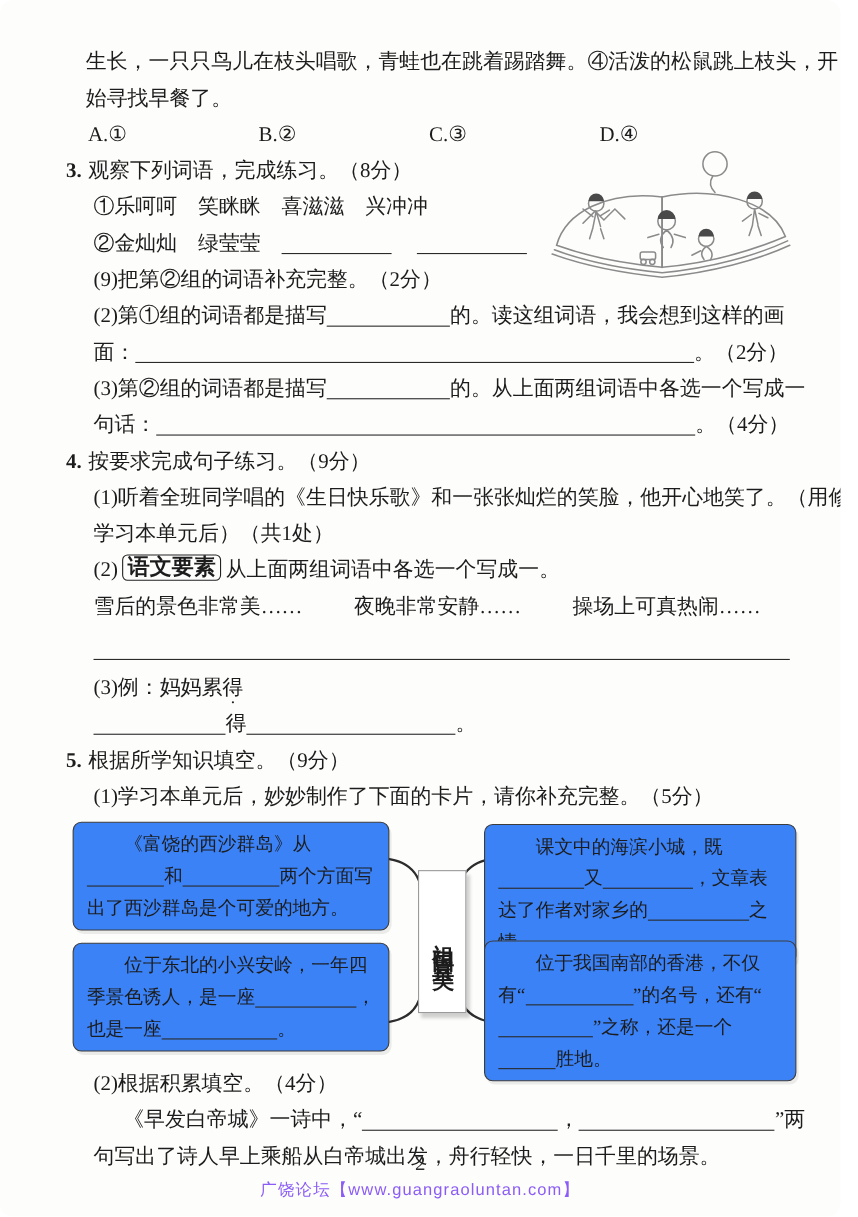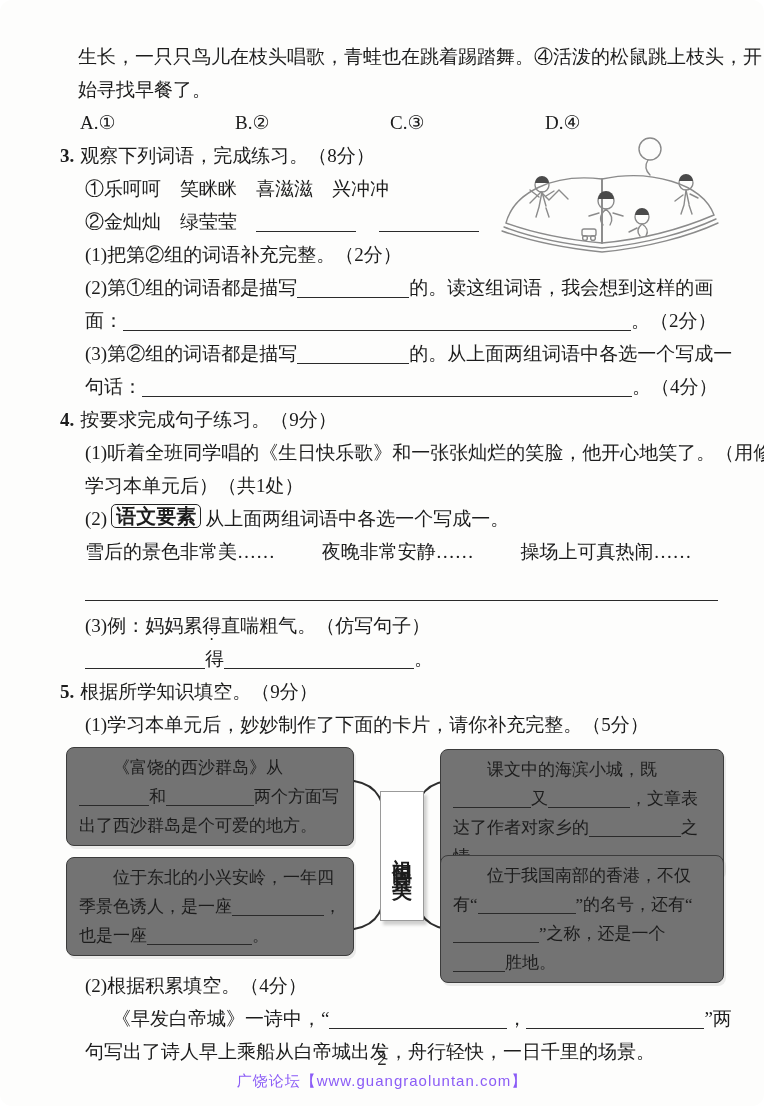--- a/index.html
+++ b/index.html
@@ -29,21 +29,21 @@
     vertical-align:2px;margin:0 4px;
   }
   .emph{position:relative;}
   .emph .dot{
     position:absolute;left:50%;transform:translateX(-50%);
     top:20px;font-size:16px;line-height:10px;
   }
   
   .cards{position:relative;height:218px;margin:4px 0 6px 0;font-size:17px;line-height:29px;}
   .card{
-    position:absolute;background:#737373;border:1.4px solid #3c3c3c;border-radius:8px;
+    position:absolute;background:#3b82f6;border:1.4px solid #3c3c3c;border-radius:8px;
     padding:5px 12px;box-shadow:2px 3px 0 rgba(0,0,0,0.07);z-index:2;
   }
   .card p{margin:0;text-indent:2em;}
   .card .blank{height:18px;}
   .card1{left:6px;top:2px;width:262px;}
   .card2{left:380px;top:4px;width:258px;}
   .card3{left:6px;top:112px;width:262px;}
   .card4{left:380px;top:110px;width:258px;}
   .connectors{position:absolute;left:0;top:0;z-index:1;}
   .centerbox{
@@ -114,21 +114,21 @@
       </div>
       <div class="line">
         <b class="qnum">3.</b><span>观察下列词语，完成练习。（8分）</span>
       </div>
       <div class="line p2">①乐呵呵　笑眯眯　喜滋滋　兴冲冲</div>
       <div class="line p2">
         <span>②金灿灿　绿莹莹</span>
         <span class="blank" style="width:100px;margin-left:14px"></span>
         <span class="blank" style="width:100px;margin-left:18px"></span>
       </div>
-      <div class="line p2">(1)把第②组的词语补充完整。（2分）</div>
+      <div class="line p2">(9)把第②组的词语补充完整。（2分）</div>
       <div class="line p2">
         <span>(2)第①组的词语都是描写</span><span class="blank" style="width:112px"></span><span>的。读这组词语，我会想到这样的画</span>
       </div>
       <div class="line p2">
         <span>面：</span><span class="blank" style="width:508px"></span><span>。（2分）</span>
       </div>
       <div class="line p2">
         <span>(3)第②组的词语都是描写</span><span class="blank" style="width:112px"></span><span>的。从上面两组词语中各选一个写成一</span>
       </div>
       <div class="line p2">
@@ -147,21 +147,21 @@
       </div>
       <div class="line p2">
         <span style="margin-right:42px">雪后的景色非常美……</span>
         <span style="margin-right:42px">夜晚非常安静……</span>
         <span>操场上可真热闹……</span>
       </div>
       <div class="line p2" style="margin:6px 0 2px 0;">
         <span class="blank" style="width:633px"></span>
       </div>
       <div class="line p2">
-        <span>(3)例：妈妈累</span><span class="emph"><span>得</span><span class="dot">·</span></span><span>直喘粗气。（仿写句子）</span>
+        <span>(3)例：妈妈累</span><span class="emph"><span>得</span><span class="dot">·</span></span>
       </div>
       <div class="line p2">
         <span class="blank" style="width:120px"></span><span>得</span><span class="blank" style="width:190px"></span><span>。</span>
       </div>
     </section>
 
     <section>
       <div class="line">
         <b class="qnum">5.</b><span>根据所学知识填空。（9分）</span>
       </div>

